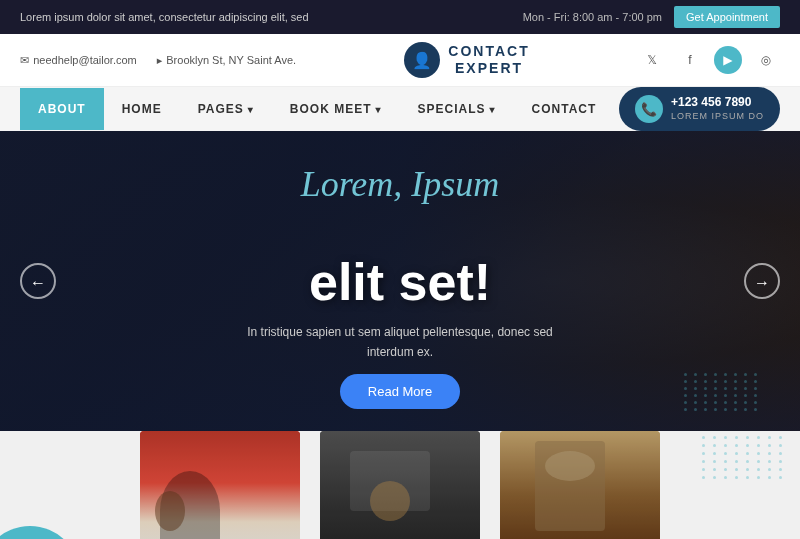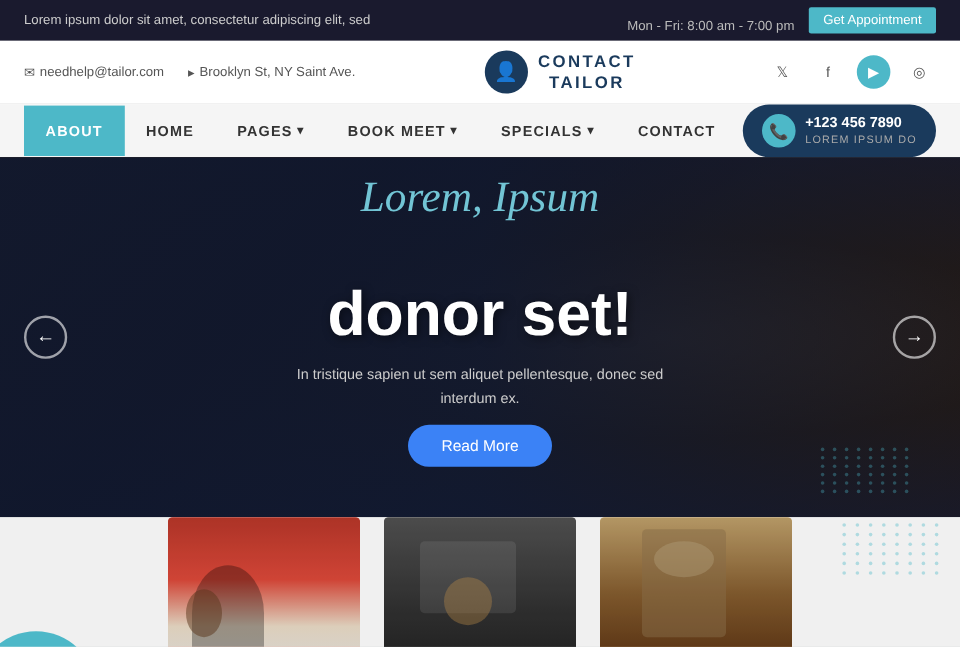--- a/index.html
+++ b/index.html
@@ -8,21 +8,21 @@
     
     .top-bar {
       background: #1a1a2e;
       color: #ccc;
       font-size: 11px;
       padding: 6px 20px;
       display: flex;
       justify-content: space-between;
       align-items: center;
     }
-    .top-bar-right { display: flex; align-items: flex-end; gap: 12px; margin-left: 29px; }
+    .top-bar-right { display: flex; align-items: center; gap: 12px; margin-left: 29px; }
     .top-bar-right span { color: #bbb; font-size: 11px; }
     .get-apt-btn {
       background: #4db8c8;
       color: white;
       border: none;
       padding: 5px 12px;
       font-size: 11px;
       cursor: pointer;
       border-radius: 2px;
     }
@@ -122,21 +122,21 @@
       content: '';
       position: absolute; inset: 0;
       background: linear-gradient(135deg, #2a1500 0%, #1a0a00 30%, transparent 60%);
       opacity: 0.7;
     }
     .hero-content {
       position: absolute;
       z-index: 2;
       left: 50%;
       transform: translateX(-50%);
-      top: 12px;
+      top: 32px;
       text-align: center;
       width: 460px;
     }
     .hero-script {
       font-size: 36px;
       color: #7dd8e8;
       font-style: italic;
       font-family: 'Georgia', cursive;
       opacity: 0.9;
       margin-bottom: -8px;
@@ -279,21 +279,21 @@
     </span>
     <span>
       <span>▸</span>
       <span>Brooklyn St, NY Saint Ave.</span>
     </span>
   </div>
   <div class="header-logo">
     <div class="logo-icon">👤</div>
     <div class="logo-text">
       <div class="expert">CONTACT</div>
-      <div class="tailor">TAILOR</div>
+      <div class="tailor">EXPERT</div>
     </div>
   </div>
   <div class="header-social">
     <div class="social-icon">𝕏</div>
     <div class="social-icon">f</div>
     <div class="social-icon active">▶</div>
     <div class="social-icon">◎</div>
   </div>
 </div>
 
@@ -324,21 +324,21 @@
 </div>
 
 <div class="hero">
   <div class="hero-img-bg"></div>
   <div class="hero-bg"></div>
 
   <div class="hero-content">
     <div class="hero-script">Lorem, Ipsum</div>
     <div class="hero-title">
       <br>
-      <span>donor set!</span>
+      <span>elit set!</span>
     </div>
     <p class="hero-desc">In tristique sapien ut sem aliquet pellentesque, donec sed interdum ex.</p>
     <button class="hero-btn">Read More</button>
   </div>
 
   <button class="hero-arrow left">←</button>
   <button class="hero-arrow right">→</button>
 
   <div class="navy-dot-grid" style="position:absolute;right:40px;bottom:20px;display:grid;grid-template-columns:repeat(8,6px);gap:4px;z-index:2;">
     <div class="n-dot" style="width: 3px; height: 3px; background: rgba(77, 184, 200, 0.35); border-radius: 50%;"></div>

